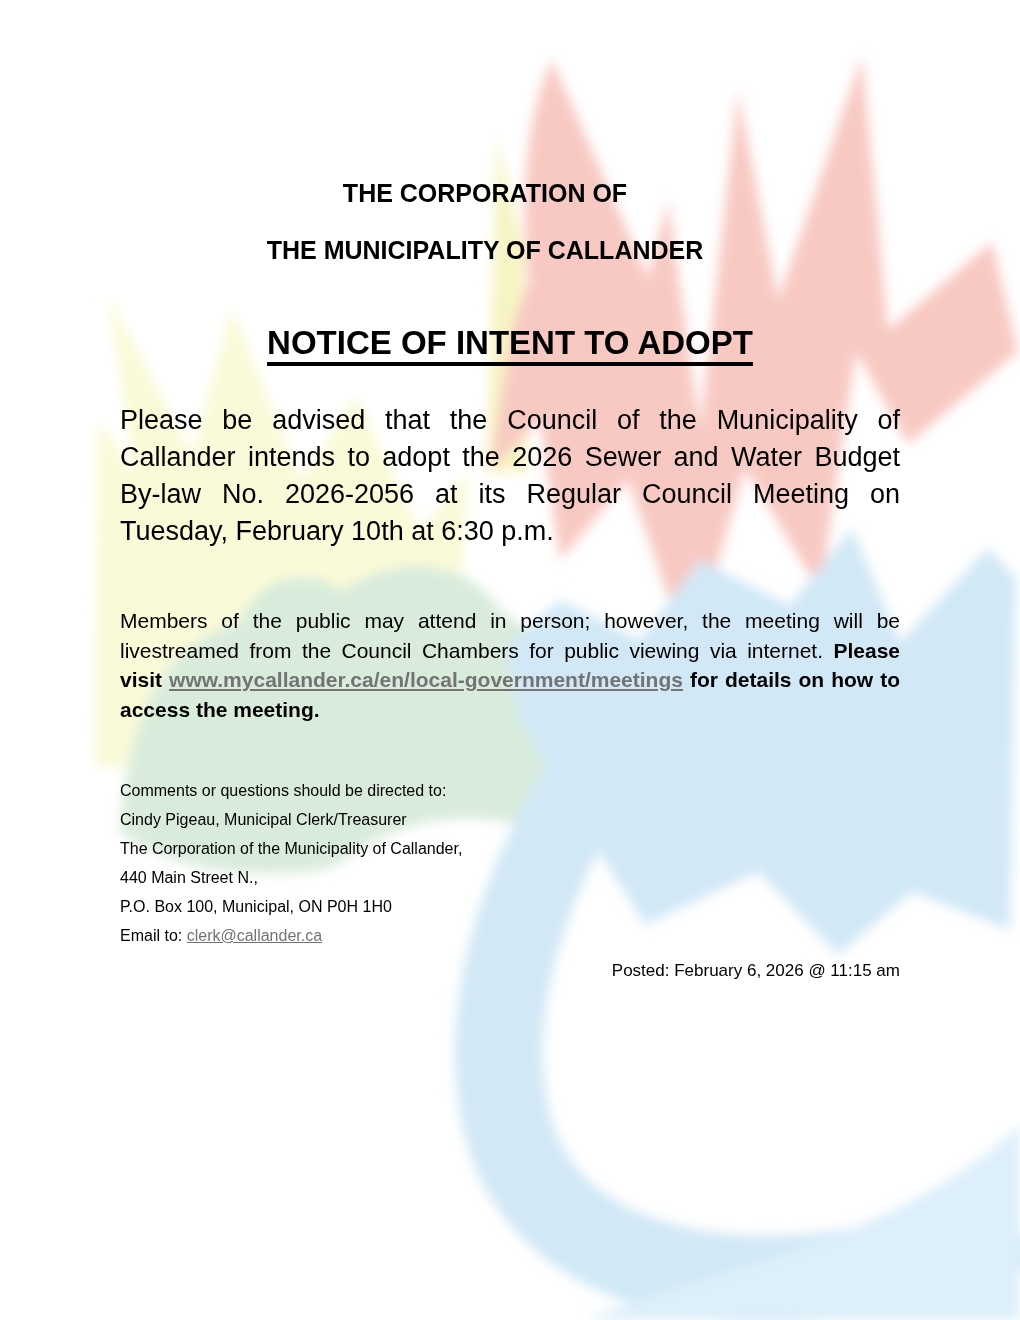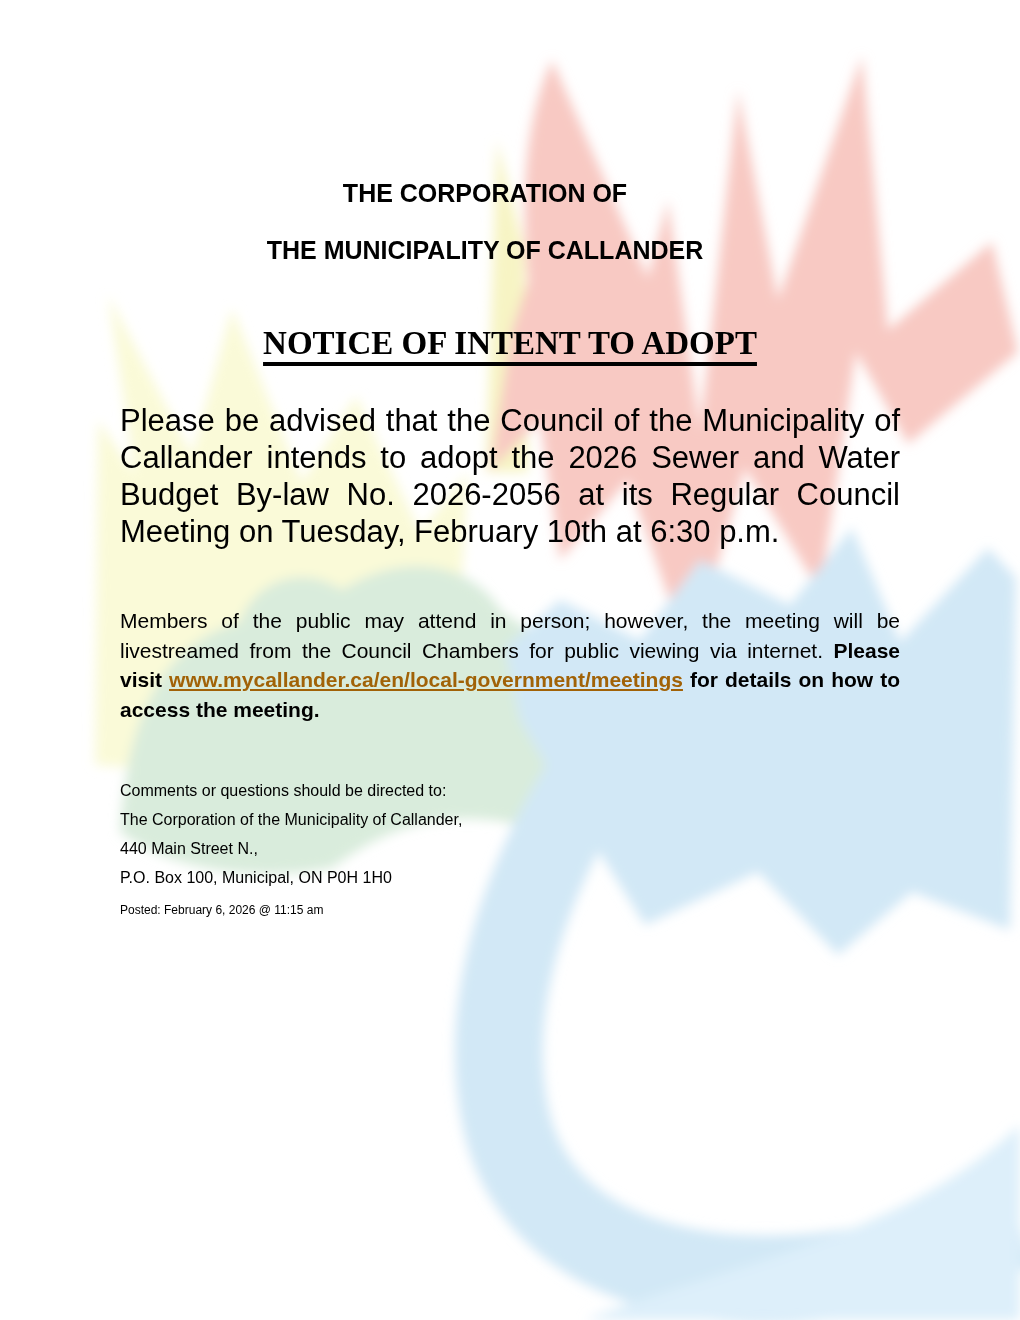--- a/index.html
+++ b/index.html
@@ -39,50 +39,50 @@
     text-align: center;
     font-weight: bold;
     font-size: 33px;
     line-height: 1.05;
   }
   .title-line span {
     text-decoration: underline;
     text-decoration-thickness: 3.5px;
     text-underline-offset: 8px;
   }
-  .title1 { margin-top: 62px; font-family: Liberation Serif, serif; }
+  .title1 { margin-top: 62px; }
   .title2, .title3 { margin-top: 23px; }
   .para1 {
     margin-top: 42px;
-    font-size: 31px;
+    font-size: 27px;
     line-height: 37px;
     text-align: justify;
   }
   .para2 {
     margin-top: 56px;
     font-size: 21px;
     line-height: 29.5px;
     text-align: justify;
   }
   .bold { font-weight: bold; }
   .link {
-    color: #a16207;
+    color: #737373;
     text-decoration: underline;
     cursor: pointer;
   }
   .link.bold { font-weight: bold; }
   .contact {
     margin-top: 52px;
     font-size: 16px;
     line-height: 29px;
   }
   .posted {
     margin-top: 11px;
-    font-size: 12px;
-    text-align: left;
+    font-size: 17px;
+    text-align: right;
   }
 </style>
 </head>
 <body>
 
 <div class="page">
 
   <svg class="watermark" viewBox="0 0 1020 1320" aria-hidden="true">
     <defs>
       <filter id="soften" x="-15%" y="-15%" width="130%" height="130%">
@@ -115,21 +115,23 @@
     <div class="title-line title1"><span>NOTICE OF INTENT TO ADOPT</span></div>
 
     <div class="para1">Please be advised that the Council of the Municipality of Callander intends to adopt the 2026 Sewer and Water Budget By-law No. 2026-2056 at its Regular Council Meeting on Tuesday, February 10th at 6:30 p.m.</div>
 
     <div class="para2">
       <span>Members of the public may attend in person; however, the meeting will be livestreamed from the Council Chambers for public viewing via internet. </span><span class="bold">Please visit </span><a class="link bold">www.mycallander.ca/en/local-government/meetings</a><span class="bold"> for details on how to access the meeting.</span>
     </div>
 
     <div class="contact">
       <div>Comments or questions should be directed to:</div>
+      <div>Cindy Pigeau, Municipal Clerk/Treasurer</div>
       <div>The Corporation of the Municipality of Callander,</div>
       <div>440 Main Street N.,</div>
       <div>P.O. Box 100, Municipal, ON P0H 1H0</div>
+      <div><span>Email to: </span><a class="link">clerk@callander.ca</a></div>
     </div>
 
     <div class="posted">Posted: February 6, 2026 @ 11:15 am</div>
 
   </div>
 </div>
 
 </body></html>

